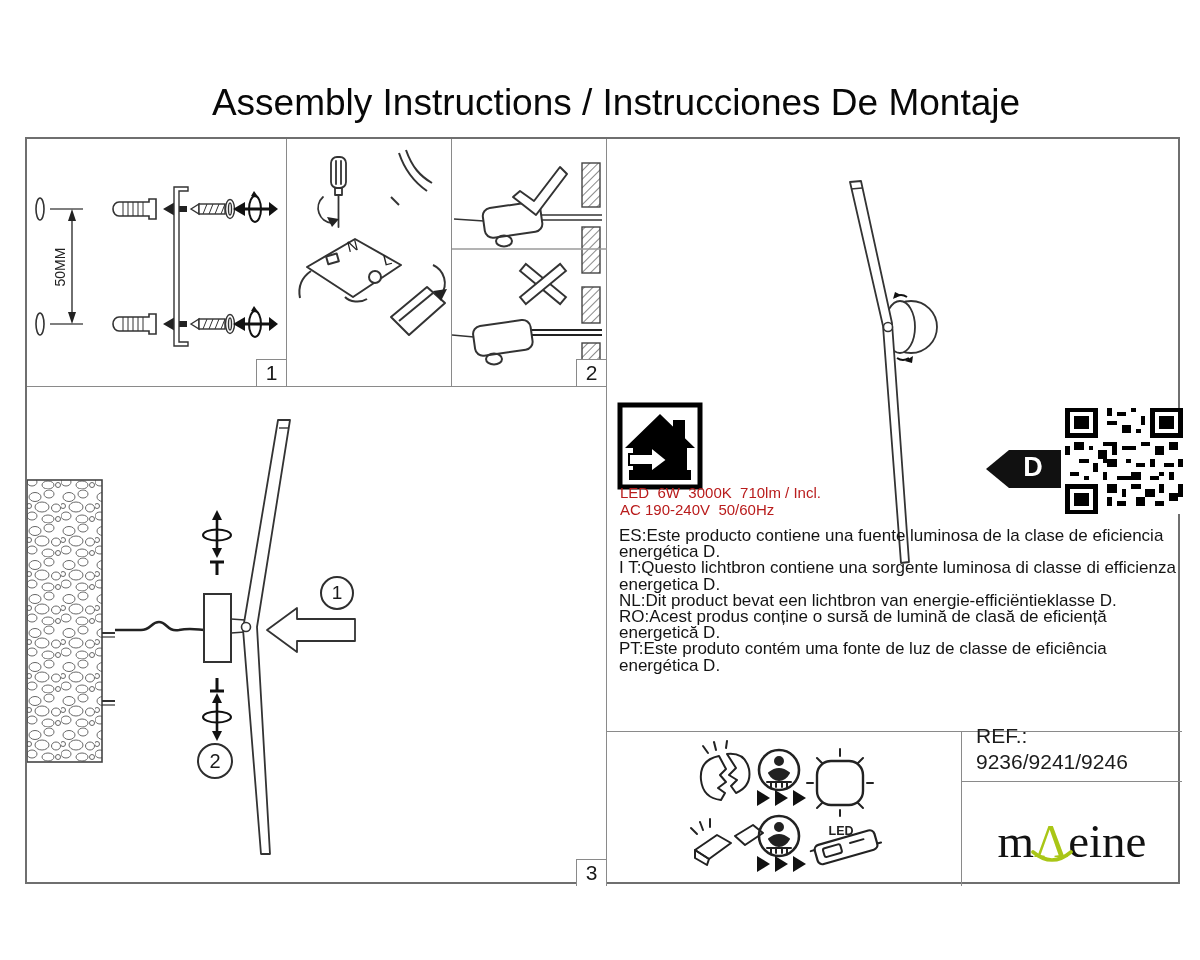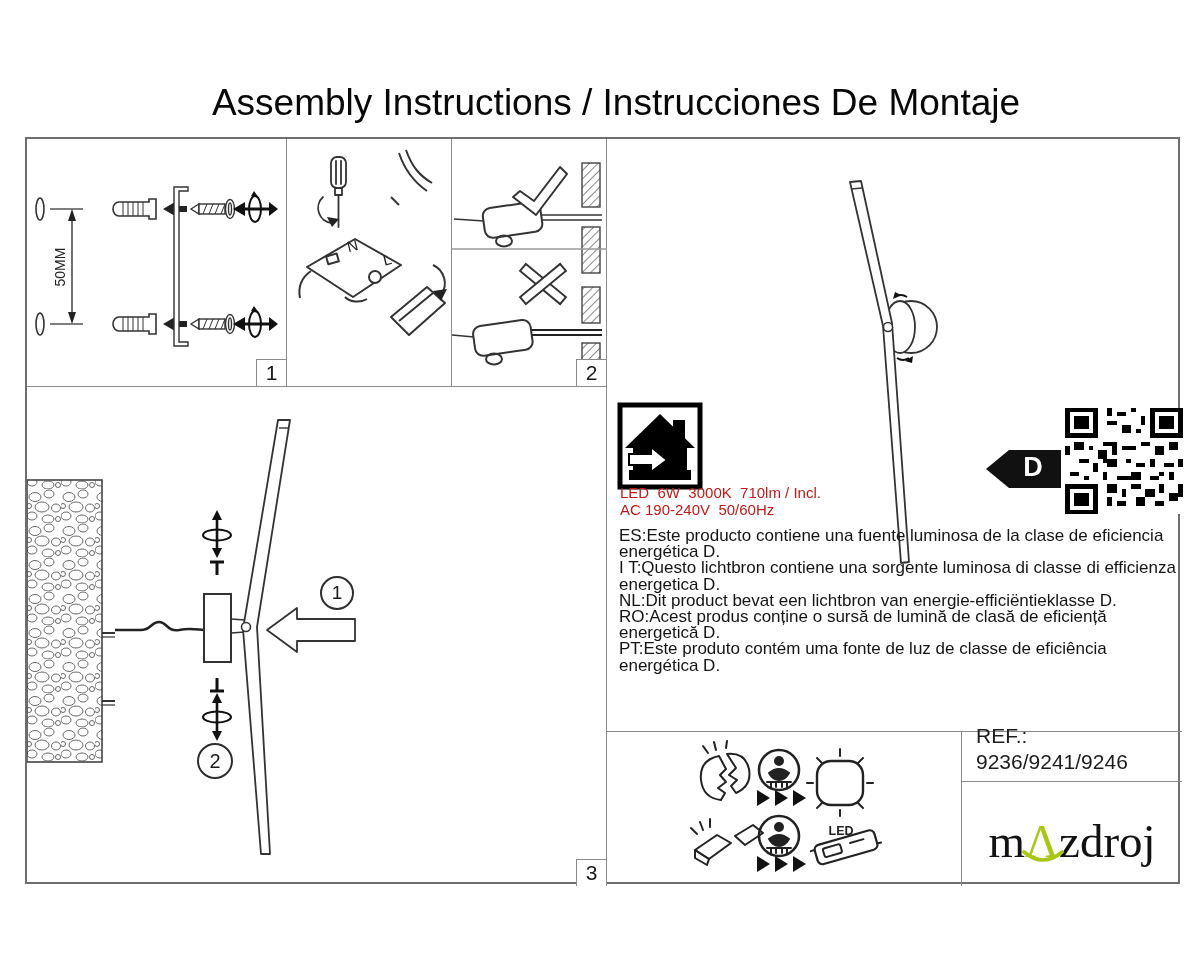--- a/index.html
+++ b/index.html
@@ -390,17 +390,17 @@
       <div>9236/9241/9246</div>
     </div>
   </div>
 
   <div id="cell-8" class="cell">
     <div id="logo" class="abs">
       <span>m</span>
         <span class="caret-wrap"><span class="caret" id="logo-caret" style="color: rgb(169, 198, 22);">Λ</span><svg class="smile" width="48" height="16" viewBox="0 0 48 16">
             <path id="smile-path" d="M5,2 Q24,18 43,2" fill="none" stroke="#a9c616" stroke-width="3.6" stroke-linecap="round"></path>
           </svg></span>
-        <span>zdroj</span>
+        <span>eine</span>
     </div>
   </div>
 
 </div>
 
 </body></html>

